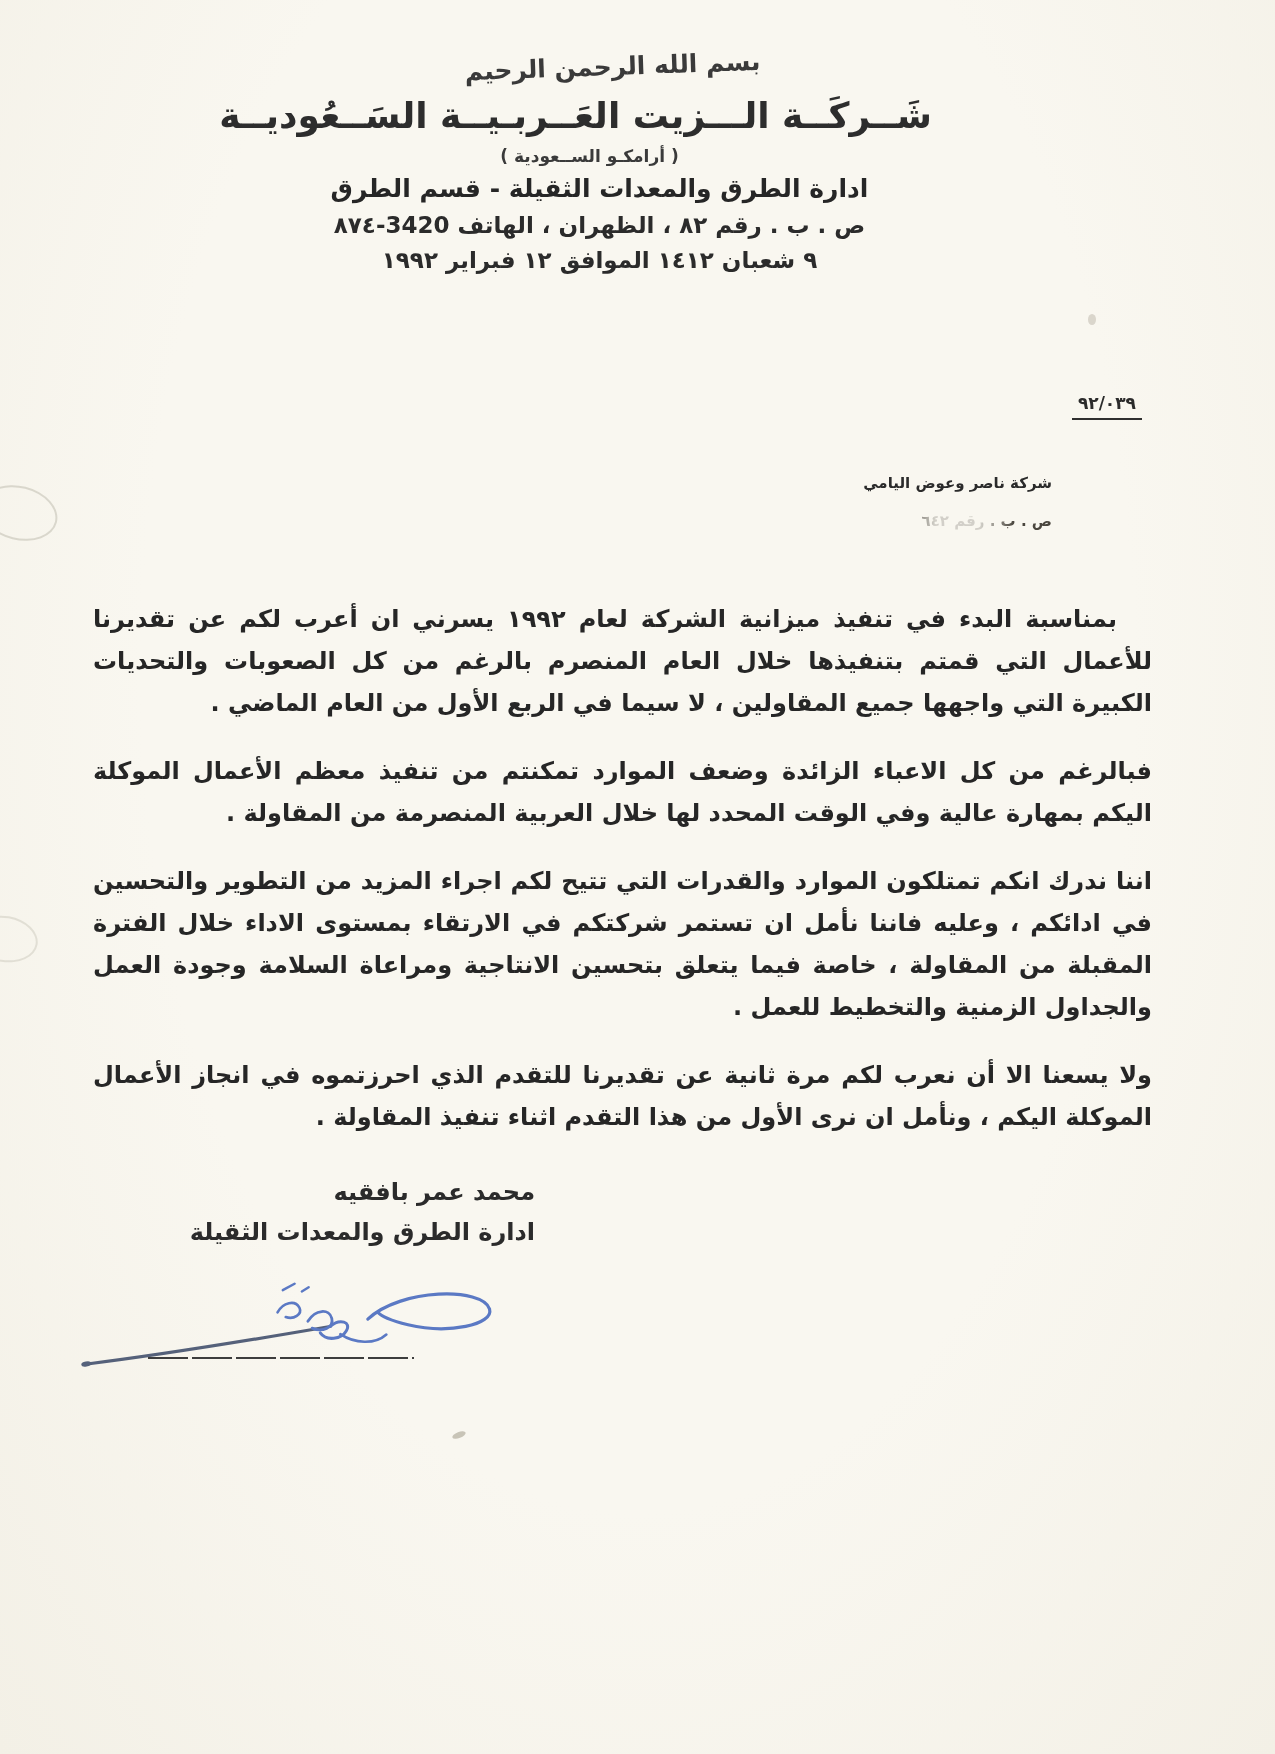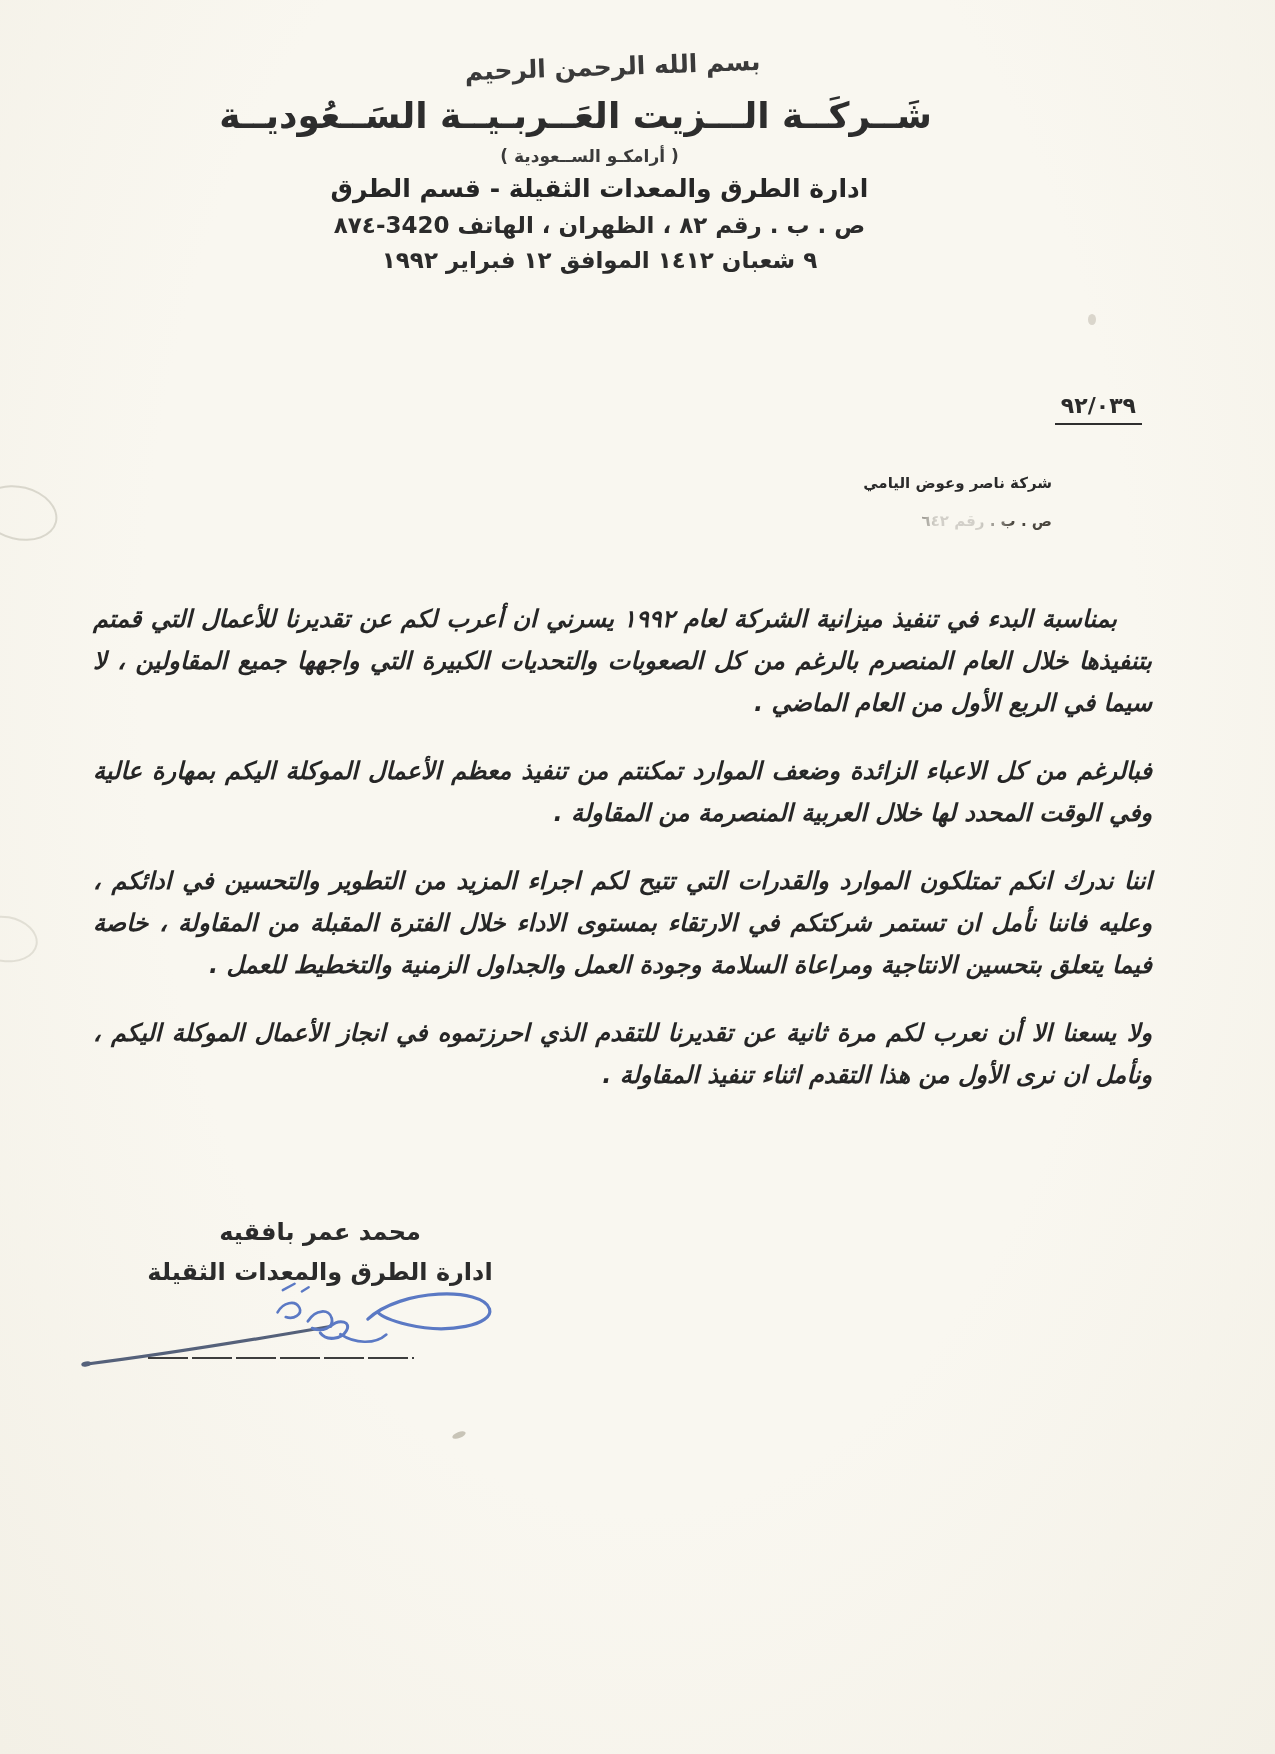--- a/index.html
+++ b/index.html
@@ -37,45 +37,45 @@
     transform:translateX(-38px);
   }
   .date-line{
     margin-top:9px;font-size:23px;font-weight:bold;color:#2b2b2b;
     transform:translateX(-38px);
   }
   .phone{direction:ltr;unicode-bidi:isolate;}
   
   .ref-number{
     position:absolute;top:393px;right:133px;
-    font-size:22px;font-weight:bold;color:#2b2b2b;
+    font-size:17px;font-weight:bold;color:#2b2b2b;
     border-bottom:2px solid #2f2f2f;padding:0 6px 5px 6px;
   }
   
   .addressee{
     position:absolute;top:464px;right:223px;
     font-size:15px;font-weight:bold;line-height:38px;text-align:right;
   }
   .addressee .faded{
     color:#4a463e;
     -webkit-mask-image:linear-gradient(90deg,#000 0 22%,rgba(0,0,0,.22) 38% 62%,#000 80%);
             mask-image:linear-gradient(90deg,#000 0 22%,rgba(0,0,0,.22) 38% 62%,#000 80%);
   }
   
-  .letter-body{position:absolute;top:598px;right:123px;left:93px;font-style:italic;}
+  .letter-body{position:absolute;top:598px;right:123px;left:93px;}
   .letter-body p{
     margin:0 0 26px 0;
     font-size:24px;font-weight:bold;color:#262626;
     line-height:42px;text-align:justify;
   }
   .letter-body p.first{text-indent:35px;}
   
   .sig-block{
     position:absolute;top:1172px;left:105px;width:430px;
-    text-align:center;font-size:24px;font-weight:bold;line-height:40px;color:#2b2b2b;margin-top:40px;
+    text-align:right;font-size:24px;font-weight:bold;line-height:40px;color:#2b2b2b;
   }
   .sig-svg{position:absolute;top:1278px;left:72px;transform:rotate(-2deg);}
   .sig-line{
     position:absolute;top:1357px;left:148px;width:266px;height:2px;
     background:repeating-linear-gradient(90deg,#3d3d3d 0 40px,rgba(0,0,0,0) 40px 44px);
   }
   
   .crease1{
     position:absolute;top:486px;left:-20px;width:74px;height:50px;
     border:2px solid rgba(150,145,128,0.30);border-radius:50%;

